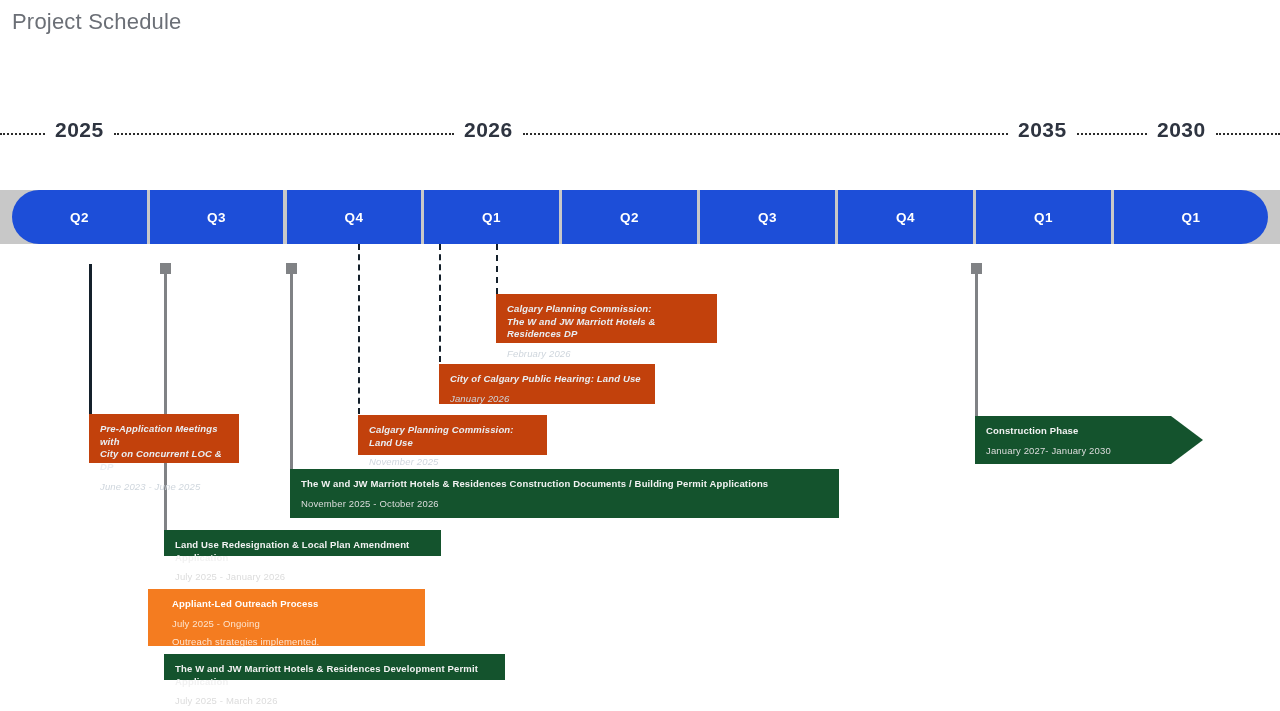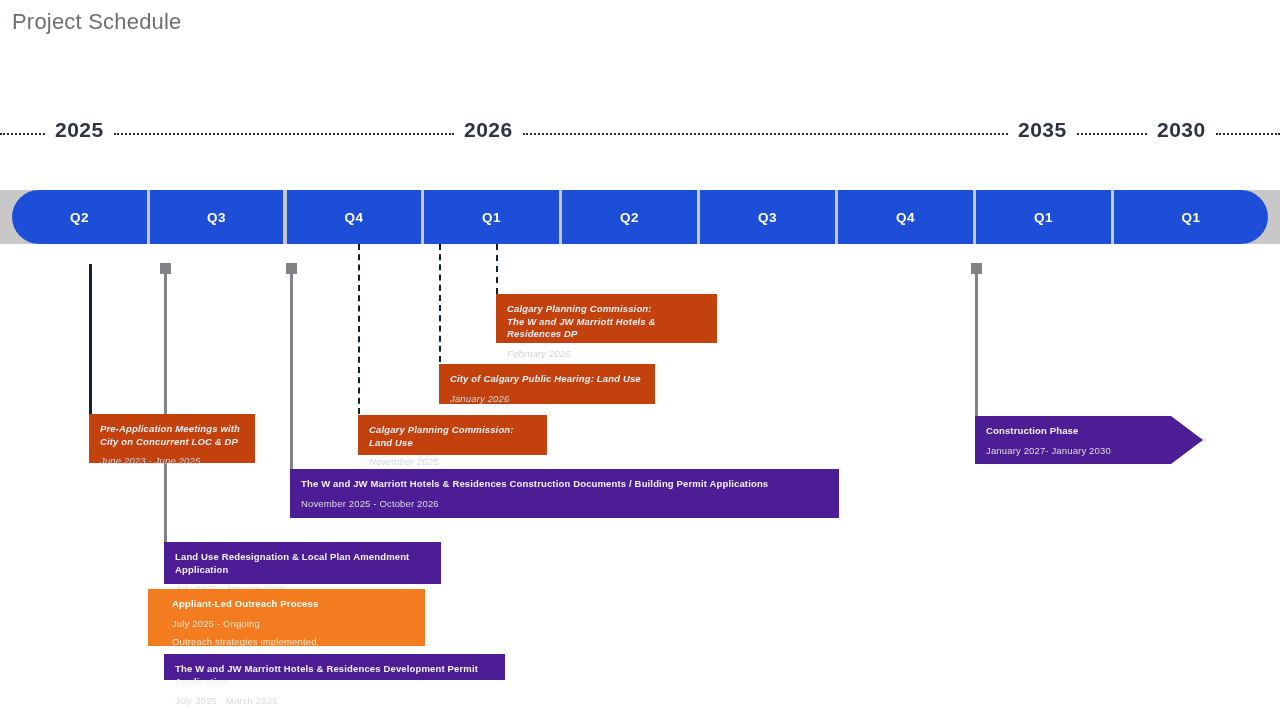--- a/index.html
+++ b/index.html
@@ -123,21 +123,21 @@
   }
   .bar .bar-note {
     font-size: 9.5px;
     font-weight: 400;
     line-height: 1.3;
     letter-spacing: 0.15px;
     color: #ffe6d2;
     margin: 6px 0 0 0;
   }
   .bar.dark   { background: #c2410c; font-style: italic; }
-  .bar.gray   { background: #4c1d95; }
+  .bar.gray   { background: #14532d; }
   .bar.orange { background: #f47c20; }
   .bar.orange .bar-title { color: #ffffff; }
   .bar.orange .bar-date  { color: #fde3cd; }
 
   .bar.gray .bar-title { color: #f2f2f2; }
   .bar.gray .bar-date  { color: #dcdcdc; }
 
   
   .bar.arrow {
     clip-path: polygon(0 0, calc(100% - 32px) 0, 100% 50%, calc(100% - 32px) 100%, 0 100%);
@@ -191,29 +191,29 @@
       <p class="bar-date">February 2026</p>
     </div>
     <div class="bar dark" style="left: 439px; top: 364px; width: 216px; height: 40px;">
       <p class="bar-title">City of Calgary Public Hearing: Land Use</p>
       <p class="bar-date">January 2026</p>
     </div>
     <div class="bar dark" style="left: 358px; top: 415px; width: 189px; height: 40px;">
       <p class="bar-title">Calgary Planning Commission: Land Use</p>
       <p class="bar-date">November 2025</p>
     </div>
-    <div class="bar dark" style="left: 89px; top: 414px; width: 166px; height: 49px;">
+    <div class="bar dark" style="left: 89px; top: 414px; width: 150px; height: 49px;">
       <p class="bar-title">Pre-Application Meetings with<br>City on Concurrent LOC &amp; DP</p>
       <p class="bar-date">June 2023 - June 2025</p>
     </div>
     <div class="bar gray" style="left: 290px; top: 469px; width: 549px; height: 49px;">
       <p class="bar-title">The W and JW Marriott Hotels &amp; Residences Construction Documents / Building Permit Applications</p>
       <p class="bar-date">November 2025 - October 2026</p>
     </div>
-    <div class="bar gray" style="left: 164px; top: 542px; width: 277px; height: 42px;">
+    <div class="bar gray" style="left: 164px; top: 530px; width: 277px; height: 26px;">
       <p class="bar-title">Land Use Redesignation &amp; Local Plan Amendment Application</p>
       <p class="bar-date">July 2025 - January 2026</p>
     </div>
     <div class="bar orange" style="left: 148px; top: 589px; width: 277px; height: 57px; padding-left: 24px;">
       <p class="bar-title">Appliant-Led Outreach Process</p>
       <p class="bar-date">July 2025 - Ongoing</p>
       <p class="bar-note">Outreach strategies implemented.</p>
     </div>
     <div class="bar gray" style="left: 164px; top: 654px; width: 341px; height: 26px;">
       <p class="bar-title">The W and JW Marriott Hotels &amp; Residences Development Permit Application</p>

